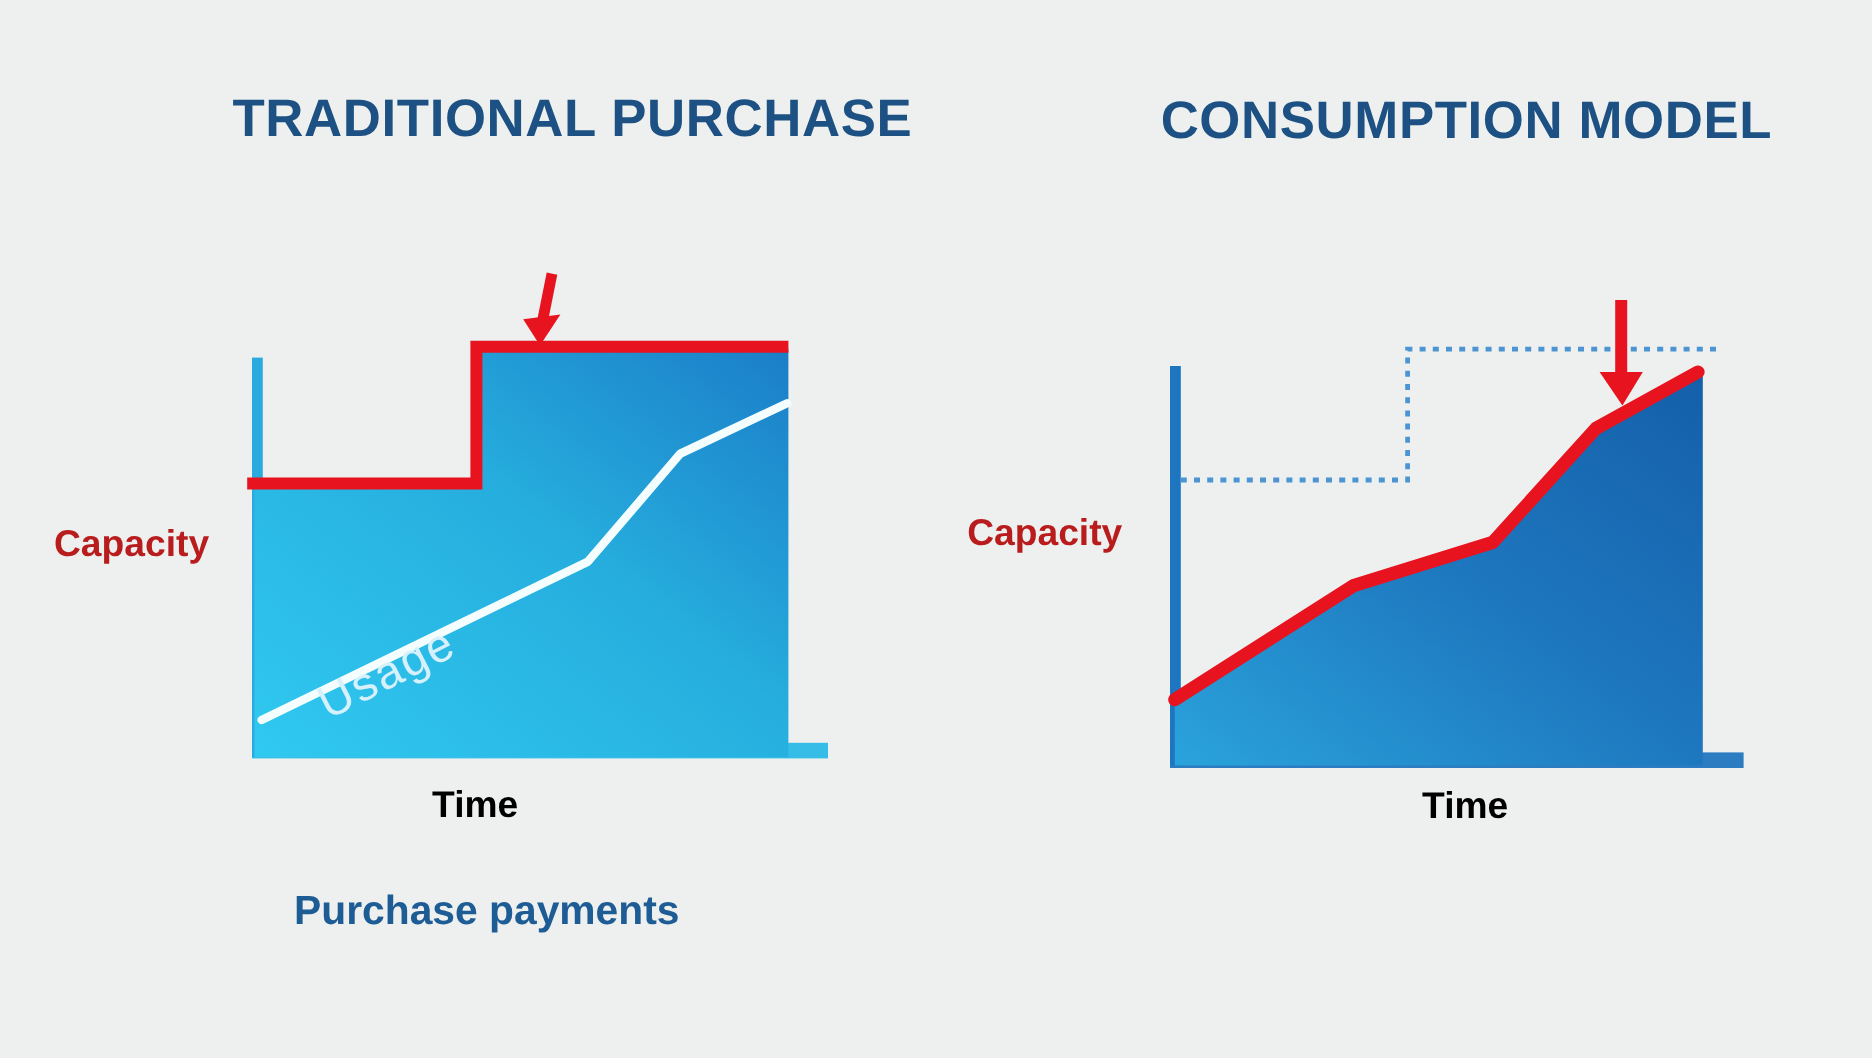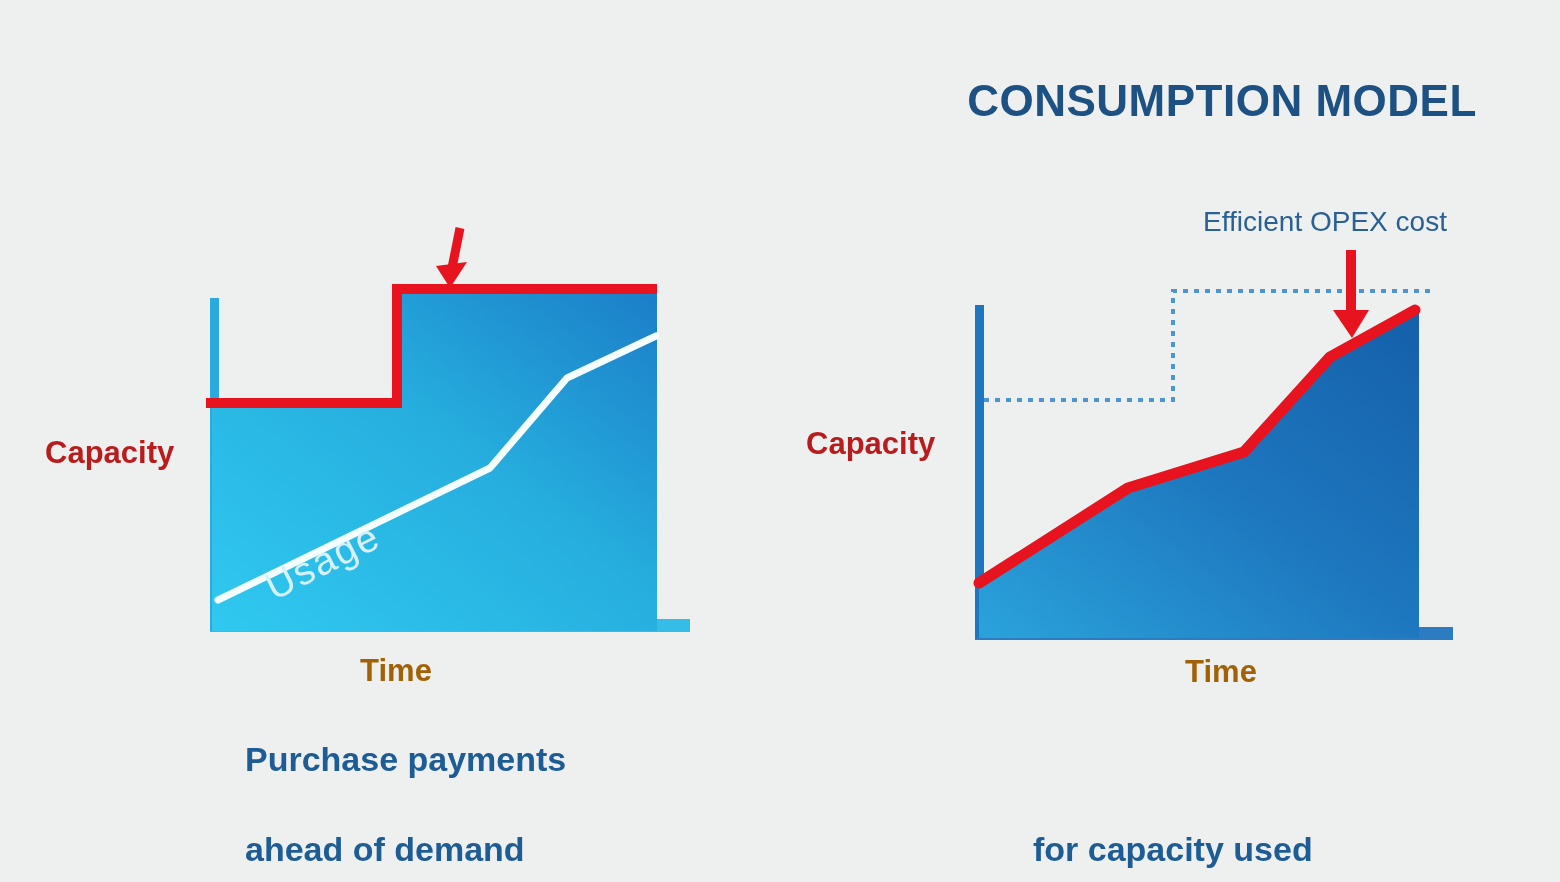--- a/index.html
+++ b/index.html
@@ -39,21 +39,21 @@
     text-align: center;
   }
   .axis-label {
     font-size: 31px;
     font-weight: bold;
     color: #b91c1c;
   }
   .time-label {
     font-size: 31px;
     font-weight: bold;
-    color: #a16207;
+    color: #000000;
     text-align: center;
   }
   .caption {
     font-size: 34px;
     font-weight: bold;
     color: #1d5c94;
     line-height: 45px;
     white-space: pre-line;
   }
   .usage-label {
@@ -113,26 +113,26 @@
 
       <polyline points="979,583 1128,488 1244,452 1330,357 1415,310" fill="none" stroke="#e7131f" stroke-width="11" stroke-linejoin="round" stroke-linecap="round"></polyline>
 
       <g>
         <line x1="1351" y1="250" x2="1351" y2="313" stroke="#e7131f" stroke-width="10"></line>
         <polygon points="1333,310 1369,310 1352,338" fill="#e7131f"></polygon>
       </g>
     </g>
   </svg>
 
+  <div class="txt panel-title" style="left:177px; top:74px; width:600px;">TRADITIONAL PURCHASE</div>
   <div class="txt axis-label" style="left:45px; top:435px;">Capacity</div>
   <div class="txt usage-label" style="left:278px; top:565px;">Usage</div>
   <div class="txt time-label" style="left:296px; top:653px; width:200px;">Time</div>
   <div class="txt caption" style="left:245px; top:737px;"><span>Purchase payments</span><br>
-       <span>ahead of demand</span></div>
+       </div>
 
   <div class="txt panel-title" style="left:922px; top:76px; width:600px;">CONSUMPTION MODEL</div>
-  <div class="txt annotation" style="left:1165px; top:206px; width:320px;">Efficient OPEX cost</div>
   <div class="txt axis-label" style="left:806px; top:426px;">Capacity</div>
   <div class="txt time-label" style="left:1121px; top:654px; width:200px;">Time</div>
   <div class="txt caption" style="left:1033px; top:737px;"><br>
-       <span>for capacity used</span></div>
+       </div>
 
 </div>
 
 </body></html>

